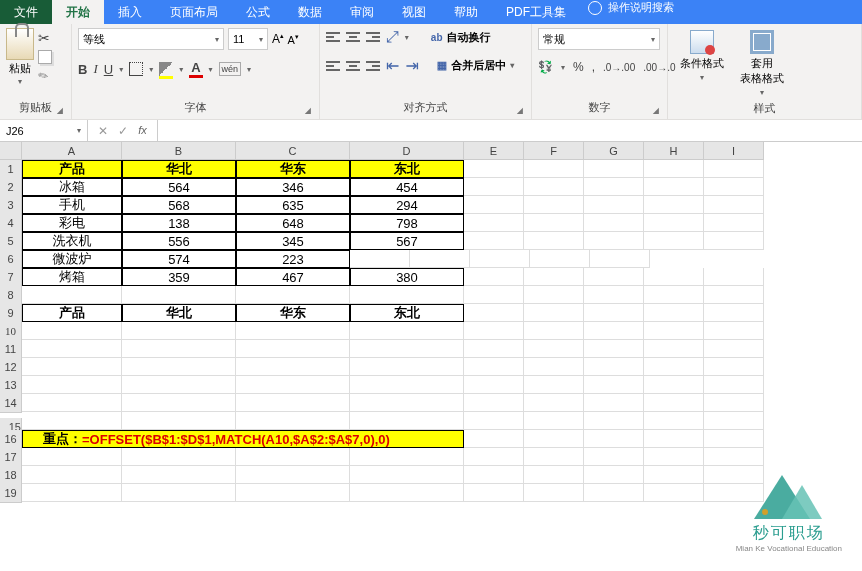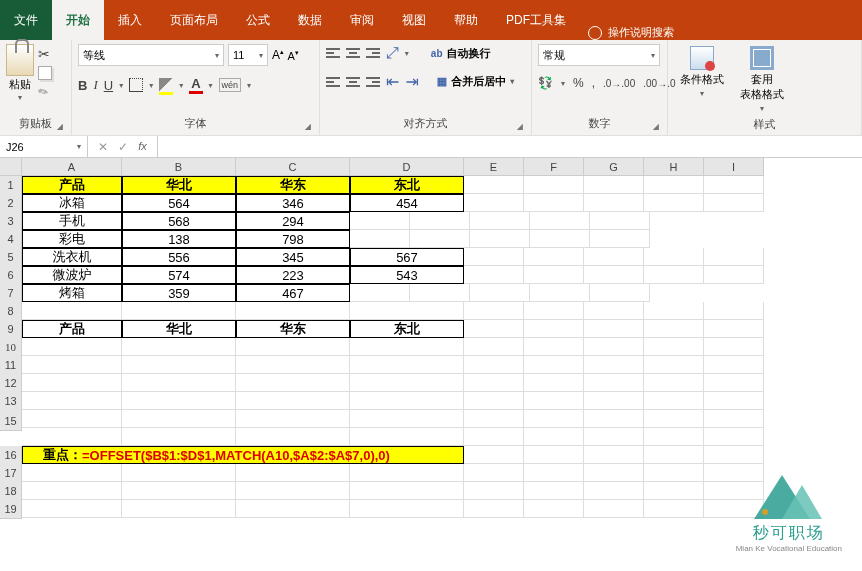--- a/index.html
+++ b/index.html
@@ -1,18 +1,18 @@
 <!DOCTYPE html>
 <html><head>
 <meta charset="utf-8">
 <style>
 * { box-sizing: border-box; margin: 0; padding: 0; font-family: "Microsoft YaHei", Arial, sans-serif; }
 body { background: #fff; width: 862px; height: 571px; overflow: hidden; position: relative; }
 
-.tabs { display: flex; background: #c2410c; height: 40px; align-items: flex-end; }
+.tabs { display: flex; background: #3b82f6; height: 24px; align-items: flex-start; }
 .tab { color: #fff; font-size: 12px; padding: 0 14px; height: 100%; display: flex; align-items: center; cursor: pointer; }
 .tab.active { background: #f3f2f1; color: #217346; font-weight: bold; }
 .tab.file { background: #185c37; }
 .search-hint { display: flex; align-items: center; color: #fff; font-size: 11px; gap: 6px; margin-left: 8px; }
 .bulb { width: 14px; height: 14px; border: 1px solid #fff; border-radius: 50%; }
 
 .ribbon { display: flex; background: #f3f2f1; border-bottom: 1px solid #e1dfdd; height: 96px; }
 .group { border-right: 1px solid #e1dfdd; display: flex; flex-direction: column; justify-content: space-between; padding: 4px 6px 2px; }
 .group-label { text-align: center; font-size: 11px; color: #444; padding: 2px 0; position: relative; }
 .corner { position: absolute; right: 2px; bottom: 2px; font-size: 8px; color: #777; }
@@ -293,30 +293,32 @@
         <div class="cell wD tbl-cell">454</div>
         <div class="cell wE"></div>
         <div class="cell wF"></div>
         <div class="cell wG"></div>
         <div class="cell wH"></div>
         <div class="cell wI"></div>
       </div>
       <div class="row">
         <div class="cell wA tbl-cell">手机</div>
         <div class="cell wB tbl-cell">568</div>
+        <div class="cell wC tbl-cell">635</div>
         <div class="cell wD tbl-cell">294</div>
         <div class="cell wE"></div>
         <div class="cell wF"></div>
         <div class="cell wG"></div>
         <div class="cell wH"></div>
         <div class="cell wI"></div>
       </div>
       <div class="row">
         <div class="cell wA tbl-cell">彩电</div>
         <div class="cell wB tbl-cell">138</div>
+        <div class="cell wC tbl-cell">648</div>
         <div class="cell wD tbl-cell">798</div>
         <div class="cell wE"></div>
         <div class="cell wF"></div>
         <div class="cell wG"></div>
         <div class="cell wH"></div>
         <div class="cell wI"></div>
       </div>
       <div class="row">
         <div class="cell wA tbl-cell">洗衣机</div>
         <div class="cell wB tbl-cell">556</div>
@@ -325,31 +327,31 @@
         <div class="cell wE"></div>
         <div class="cell wF"></div>
         <div class="cell wG"></div>
         <div class="cell wH"></div>
         <div class="cell wI"></div>
       </div>
       <div class="row">
         <div class="cell wA tbl-cell">微波炉</div>
         <div class="cell wB tbl-cell">574</div>
         <div class="cell wC tbl-cell">223</div>
-        <div class="cell wD tbl-cell">543</div>
         <div class="cell wE"></div>
         <div class="cell wF"></div>
         <div class="cell wG"></div>
         <div class="cell wH"></div>
         <div class="cell wI"></div>
       </div>
       <div class="row">
         <div class="cell wA tbl-cell">烤箱</div>
         <div class="cell wB tbl-cell">359</div>
         <div class="cell wC tbl-cell">467</div>
+        <div class="cell wD tbl-cell">380</div>
         <div class="cell wE"></div>
         <div class="cell wF"></div>
         <div class="cell wG"></div>
         <div class="cell wH"></div>
         <div class="cell wI"></div>
       </div>
       <div class="row">
         <div class="cell wA"></div>
         <div class="cell wB"></div>
         <div class="cell wC"></div>
@@ -486,21 +488,21 @@
     <div class="rowhdr" style="top: 90px;">5</div>
     <div class="rowhdr" style="top: 108px;">6</div>
     <div class="rowhdr" style="top: 126px;">7</div>
     <div class="rowhdr" style="top: 144px;">8</div>
     <div class="rowhdr" style="top: 162px;">9</div>
     <div class="rowhdr" style="top: 180px; font-family: Liberation Serif, serif;">10</div>
     <div class="rowhdr" style="top: 198px;">11</div>
     <div class="rowhdr" style="top: 216px;">12</div>
     <div class="rowhdr" style="top: 234px;">13</div>
     <div class="rowhdr" style="top: 252px;">14</div>
-    <div class="rowhdr" style="top: 254px;">15</div>
+    <div class="rowhdr" style="top: 276px; text-align: right;">15</div>
     <div class="rowhdr" style="top: 288px;">16</div>
     <div class="rowhdr" style="top: 306px;">17</div>
     <div class="rowhdr" style="top: 324px;">18</div>
     <div class="rowhdr" style="top: 342px;">19</div>
   </div>
 
 <div class="watermark">
   <div class="wm-shape">
     <div class="tri1"></div>
       <div class="tri2"></div>

